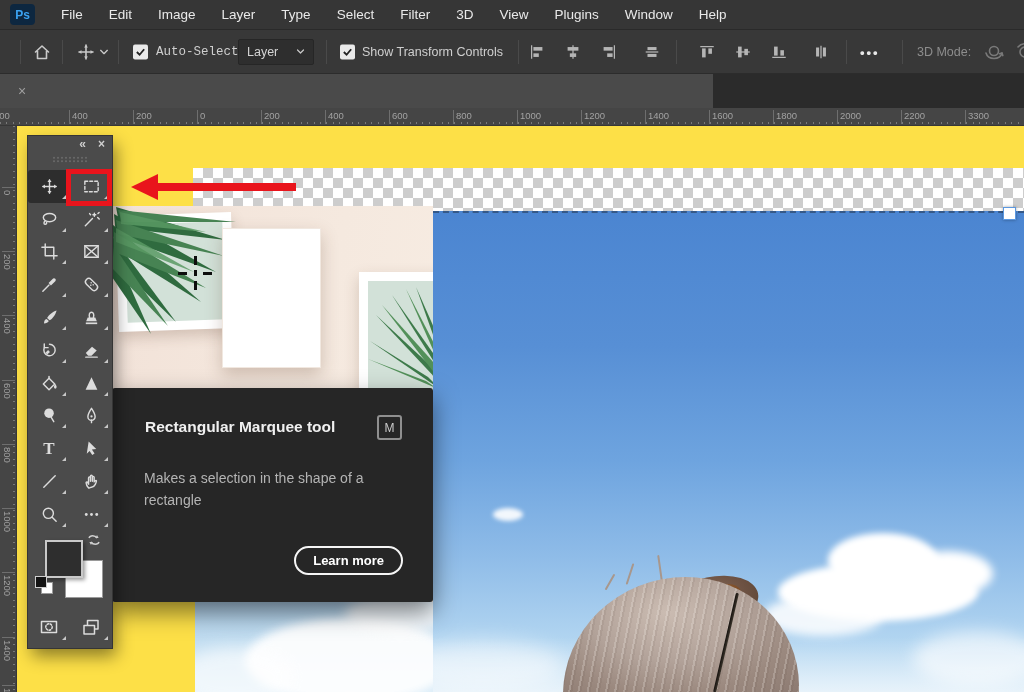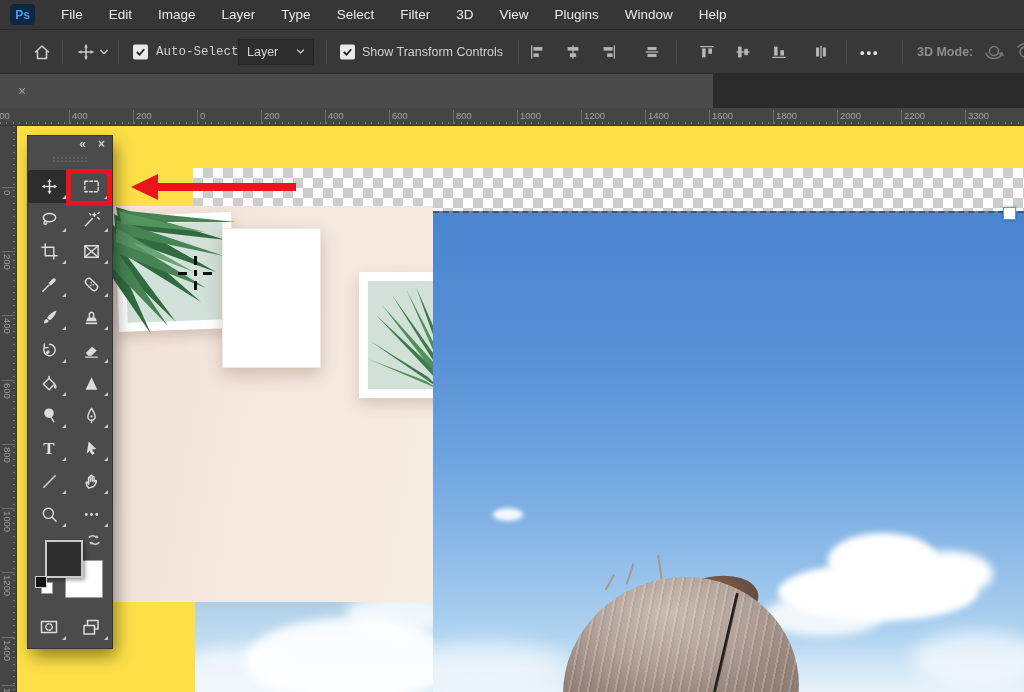--- a/index.html
+++ b/index.html
@@ -10,21 +10,21 @@
   .menubar{left:0;top:0;width:1024px;height:30px;background:#363636;display:flex;align-items:center;
            gap:26px;padding-left:10px;box-sizing:border-box;border-bottom:1px solid #2a2a2a;}
   .ps-badge{width:25px;height:21px;background:#0d2740;color:#3ba3f2;font-size:12px;font-weight:bold;
             border-radius:4px;display:flex;align-items:center;justify-content:center;flex:0 0 auto;}
   .menu-item{color:#e9e9e9;font-size:13.5px;cursor:default;white-space:nowrap;}
   
   .optbar{left:0;top:30px;width:1024px;height:44px;background:#383838;border-bottom:1px solid #2c2c2c;box-sizing:border-box;}
   .opt{position:absolute;top:50%;transform:translateY(-50%);}
   .vdiv{position:absolute;top:10px;width:1px;height:24px;background:#4a4a4a;}
   .optlabel{color:#cfcfcf;font-size:12.5px;white-space:nowrap;}
-  .dimlabel{color:#8d8d8d;font-size:12.5px;white-space:nowrap;font-weight:bold;}
+  .dimlabel{color:#8d8d8d;font-size:12.5px;white-space:nowrap;}
   .checkbox{width:15px;height:15px;background:#e9e9e9;border-radius:2px;display:flex;align-items:center;justify-content:center;}
   .dropdown{width:76px;height:26px;background:#2e2e2e;border:1px solid #262626;border-radius:2px;
             display:flex;align-items:center;justify-content:space-between;padding:0 8px;box-sizing:border-box;}
   .dropdown span{color:#d4d4d4;font-size:12.5px;}
   .dots{color:#e8e8e8;font-size:13px;font-weight:bold;letter-spacing:2px;}
   svg.oicon{stroke:#c9c9c9;fill:none;stroke-width:1.6;stroke-linecap:round;stroke-linejoin:round;display:block;}
   svg.aicon{display:block;}
   svg.aicon .ln{stroke:#b5b5b5;stroke-width:1.4;fill:none;}
   svg.aicon .bx{fill:#b5b5b5;stroke:none;}
   svg.dim{opacity:.45;}
@@ -411,20 +411,26 @@
   </div>
 
   <div class="abs sky-bottom">
     <div class="cloud" style="left:50px;top:16px;width:210px;height:85px;opacity:.92;filter:blur(5px);"></div>
     <div class="cloud" style="left:-20px;top:45px;width:120px;height:60px;opacity:.65;filter:blur(8px);"></div>
     <div class="cloud" style="left:150px;top:-8px;width:110px;height:40px;opacity:.8;filter:blur(6px);"></div>
   </div>
 
   <div class="abs handle"></div>
 
+  <div class="abs tooltip">
+    <div class="tt-title">Rectangular Marquee tool</div>
+    <div class="tt-badge">M</div>
+    <div class="tt-desc">Makes a selection in the shape of a rectangle</div>
+    <button class="tt-btn">Learn more</button>
+  </div>
 
   <div class="abs toolpanel">
     <div class="tp-head">
       <span class="gly" style="right:26px;">«</span>
       <span class="gly" style="right:7px;">×</span>
     </div>
     <div class="tp-grip"></div>
     <div class="toolgrid">
       <div class="tool sel">
         <svg class="ticon" width="19" height="19" viewBox="0 0 20 20">

